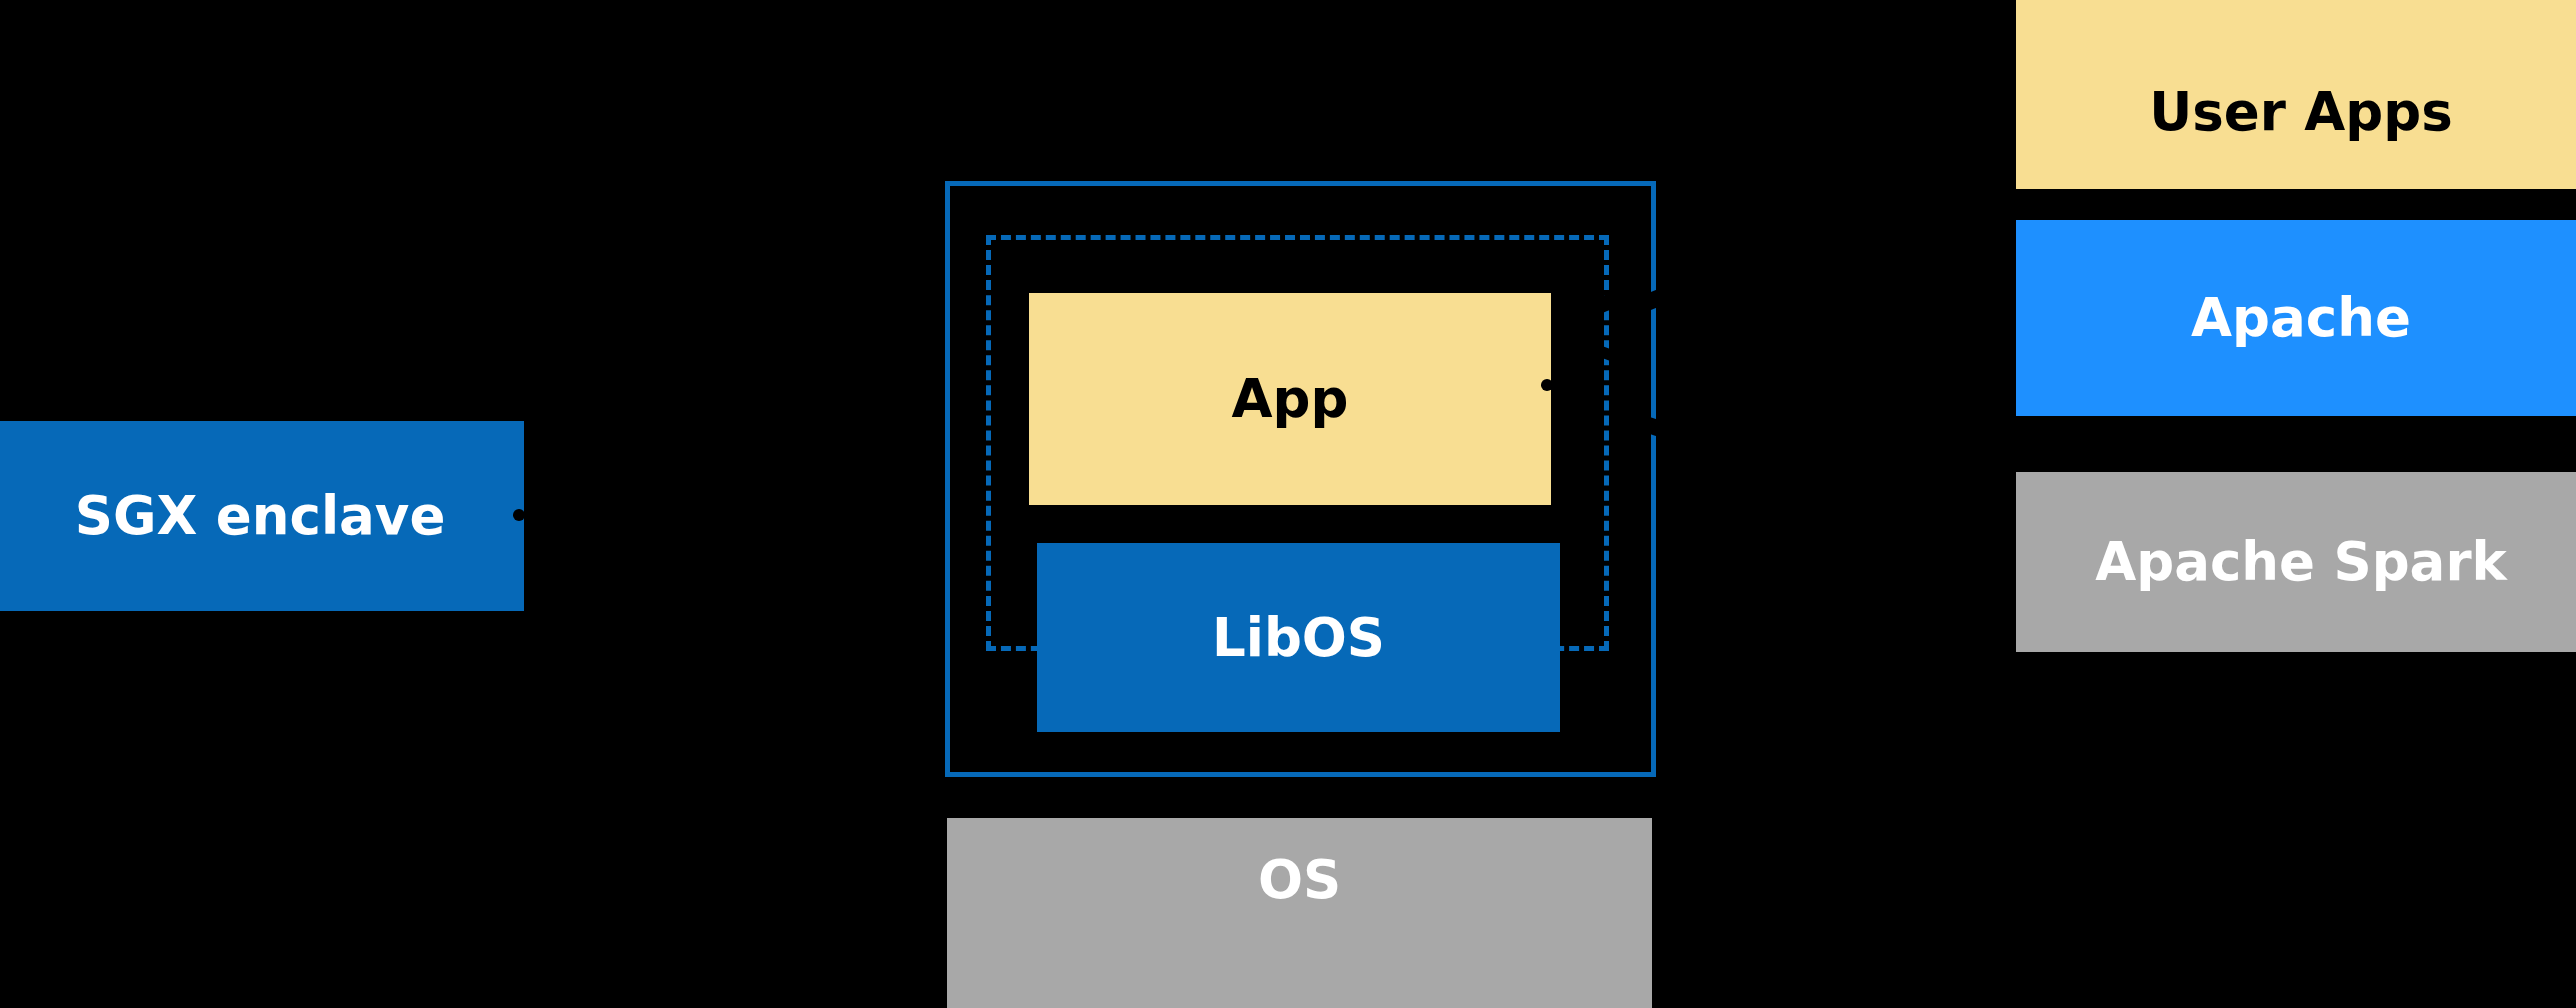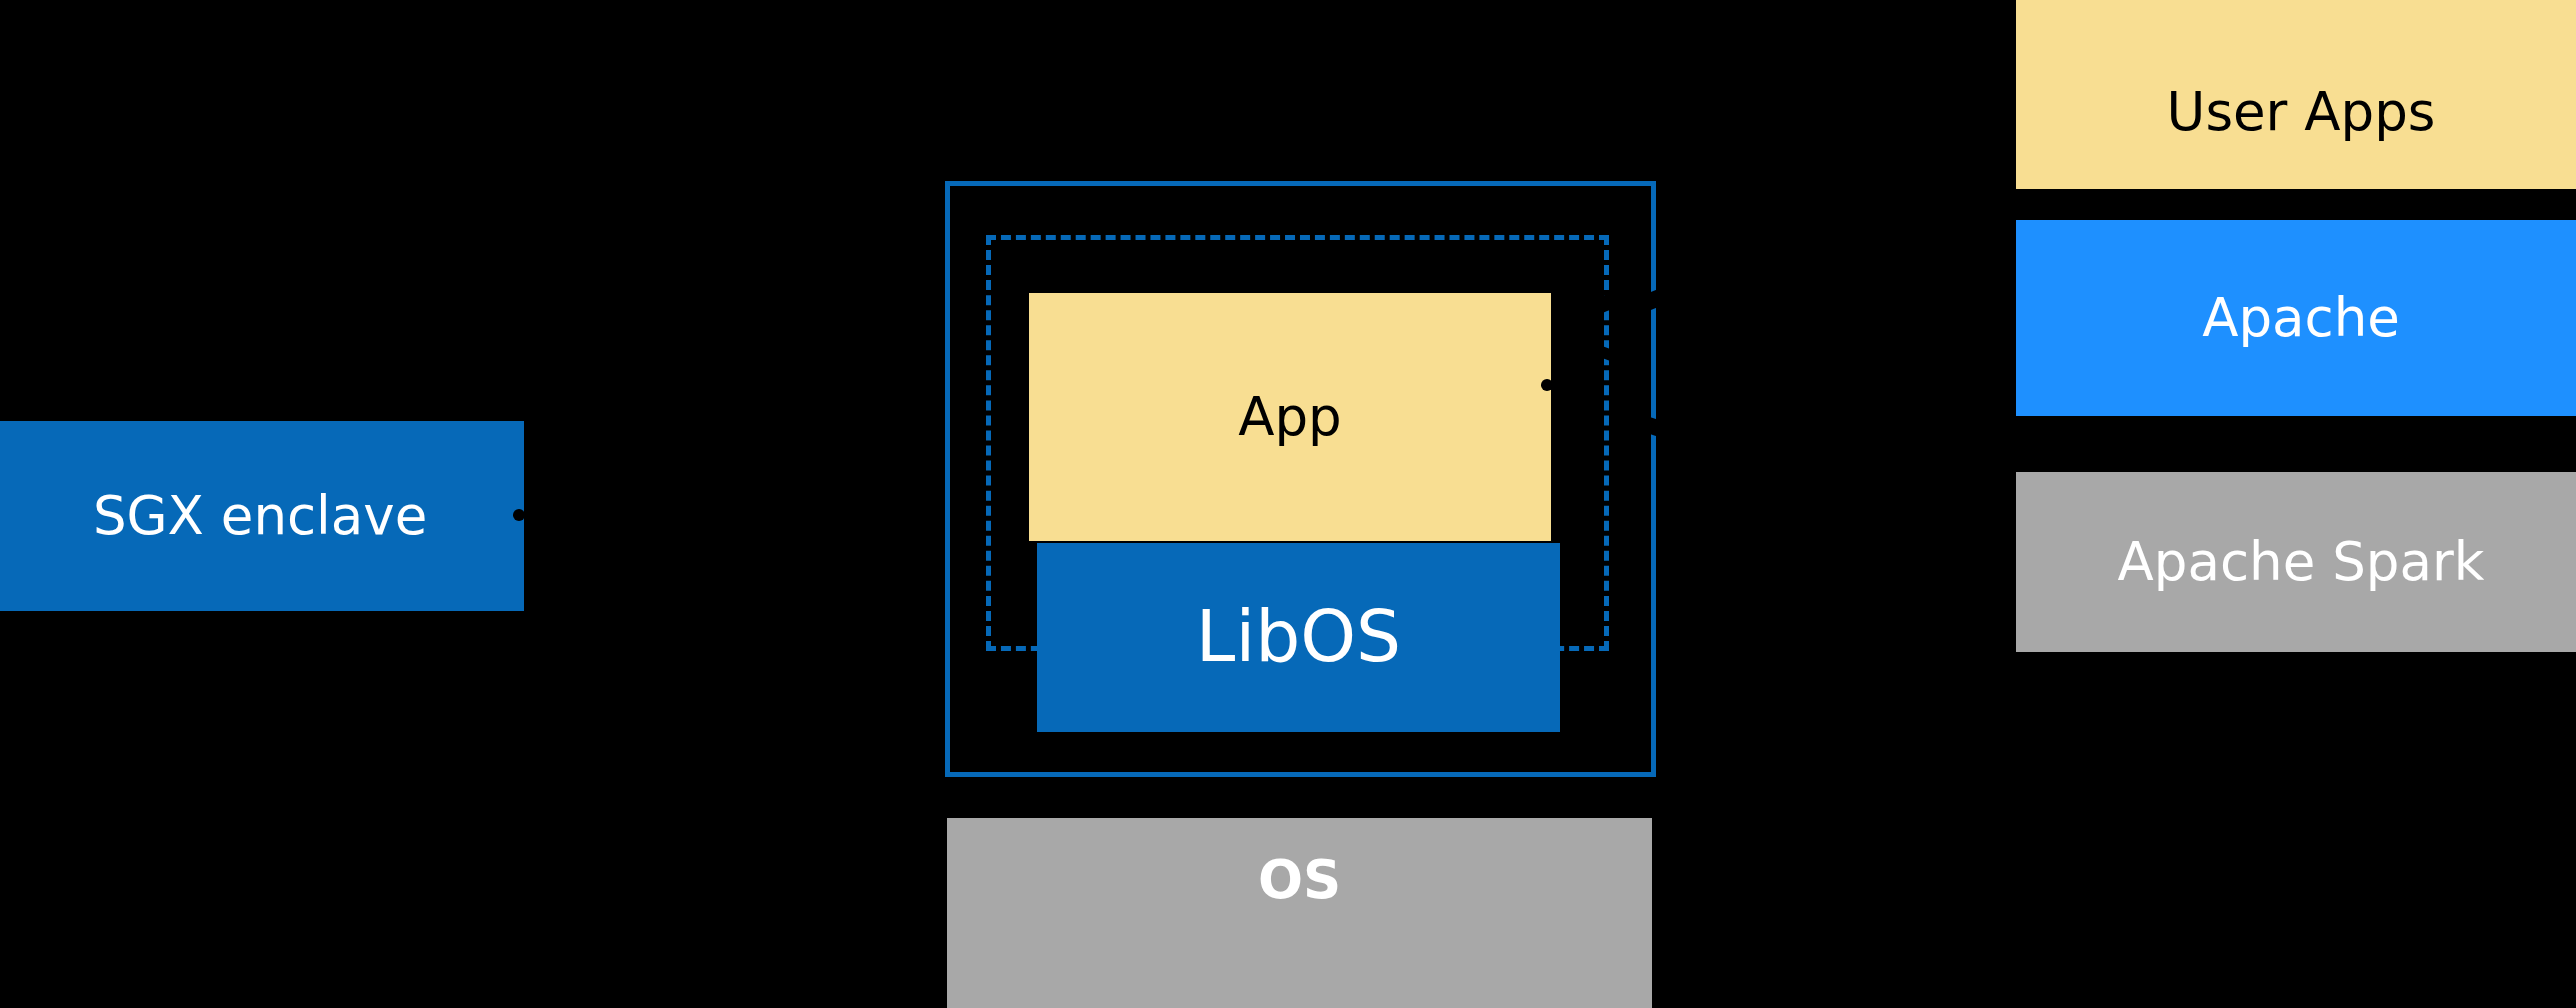--- a/index.html
+++ b/index.html
@@ -25,20 +25,21 @@
     display: flex;
     align-items: center;
     justify-content: center;
     box-sizing: border-box;
     line-height: 1.05;
     white-space: nowrap;
   }
   .box-label {
     display: block;
     text-align: left;
+    font-weight: bold;
   }
 
   
   .fill-yellow { background: #f8de92; color: #000000; }
   .fill-blue   { background: #0669b8; color: #ffffff; }
   .fill-brightblue { background: #1e90ff; color: #ffffff; }
   .fill-gray   { background: #a8a8a8; color: #ffffff; }
 
   
   #sgx-enclave-box {
@@ -68,29 +69,29 @@
     height: 416px;
     border: 5.9px dashed #0669b8;
     box-sizing: border-box;
     background: transparent;
   }
 
   #app-box {
     left: 1029px;
     top: 293px;
     width: 522px;
-    height: 248px;
+    height: 212px;
     font-size: 53px;
   }
   #libos-box {
     left: 1037px;
     top: 543px;
     width: 523px;
     height: 189px;
-    font-size: 71px;
+    font-size: 53px;
   }
 
   
   #os-box {
     left: 947px;
     top: 818px;
     width: 705px;
     height: 201px;
     font-size: 53px;
     font-weight: bold;

